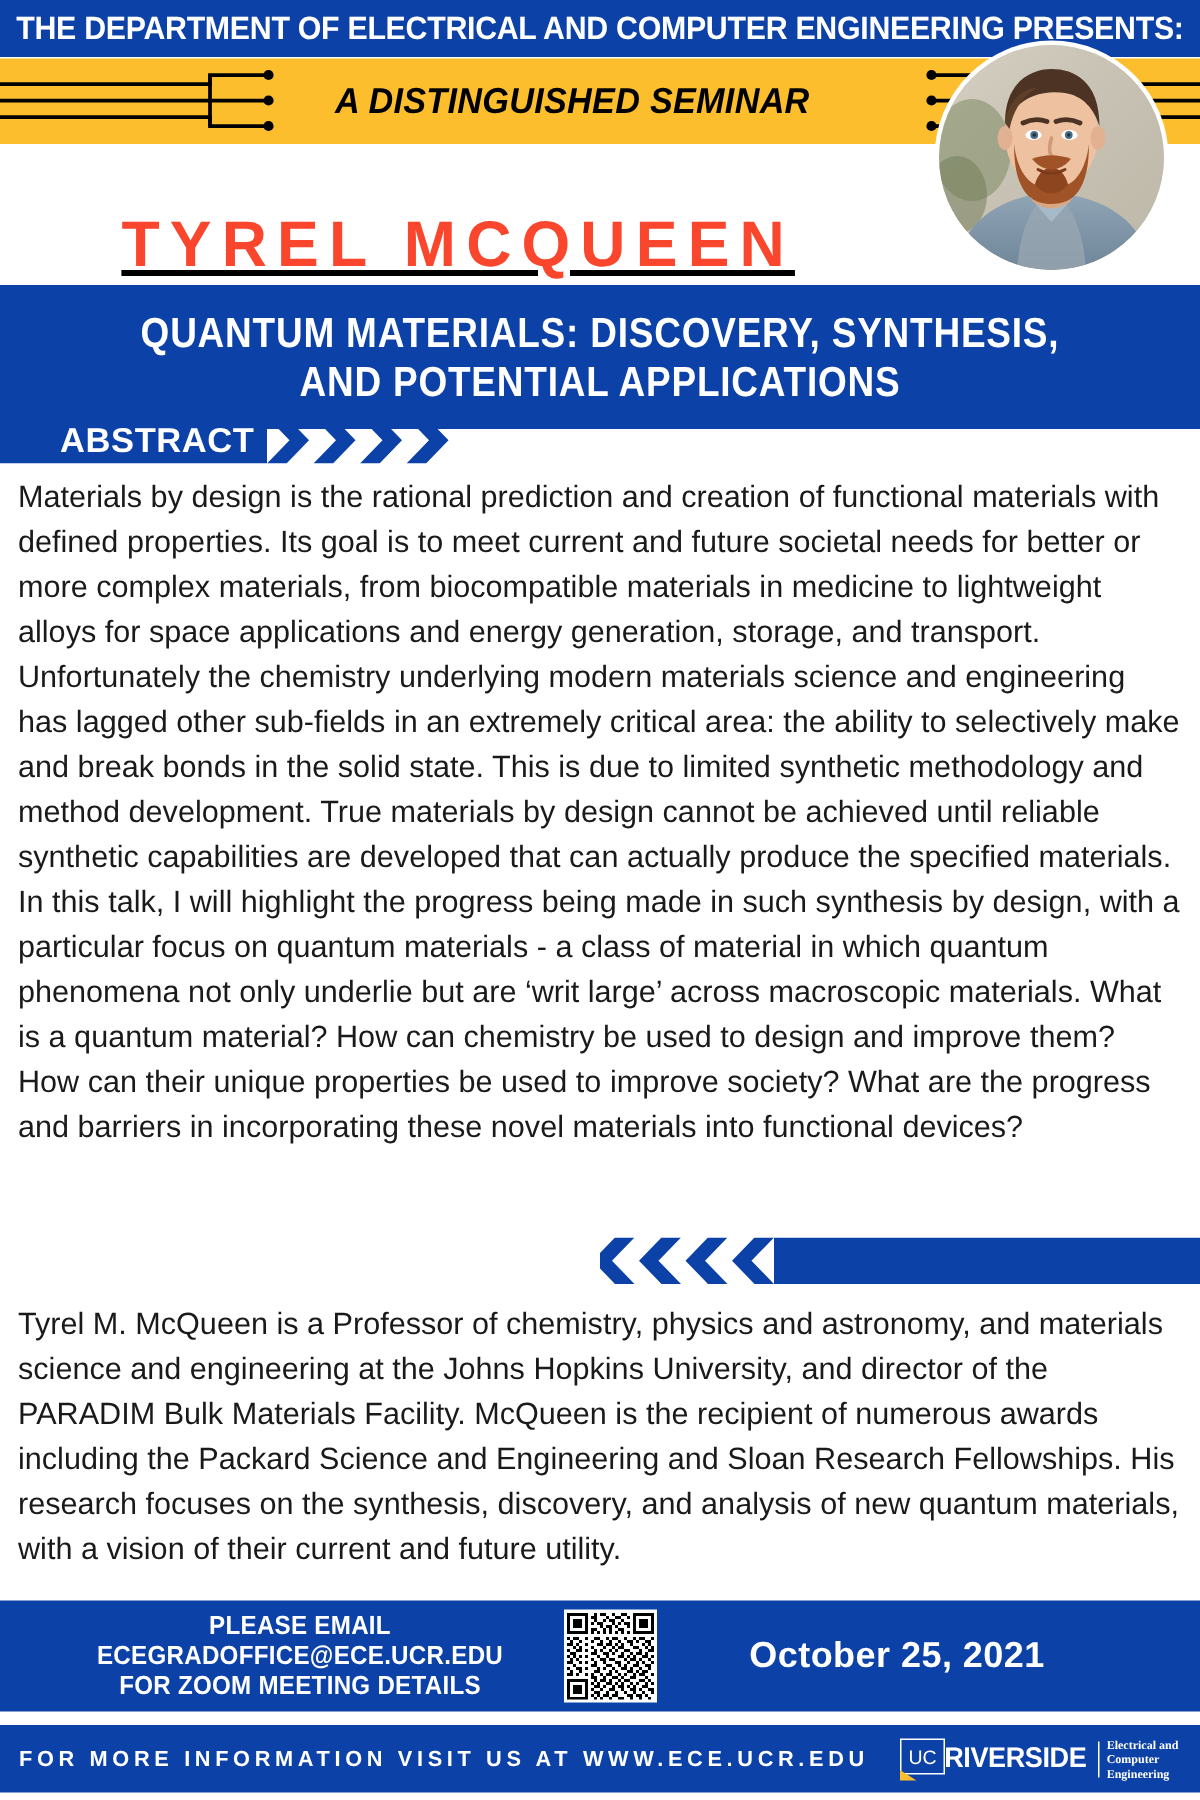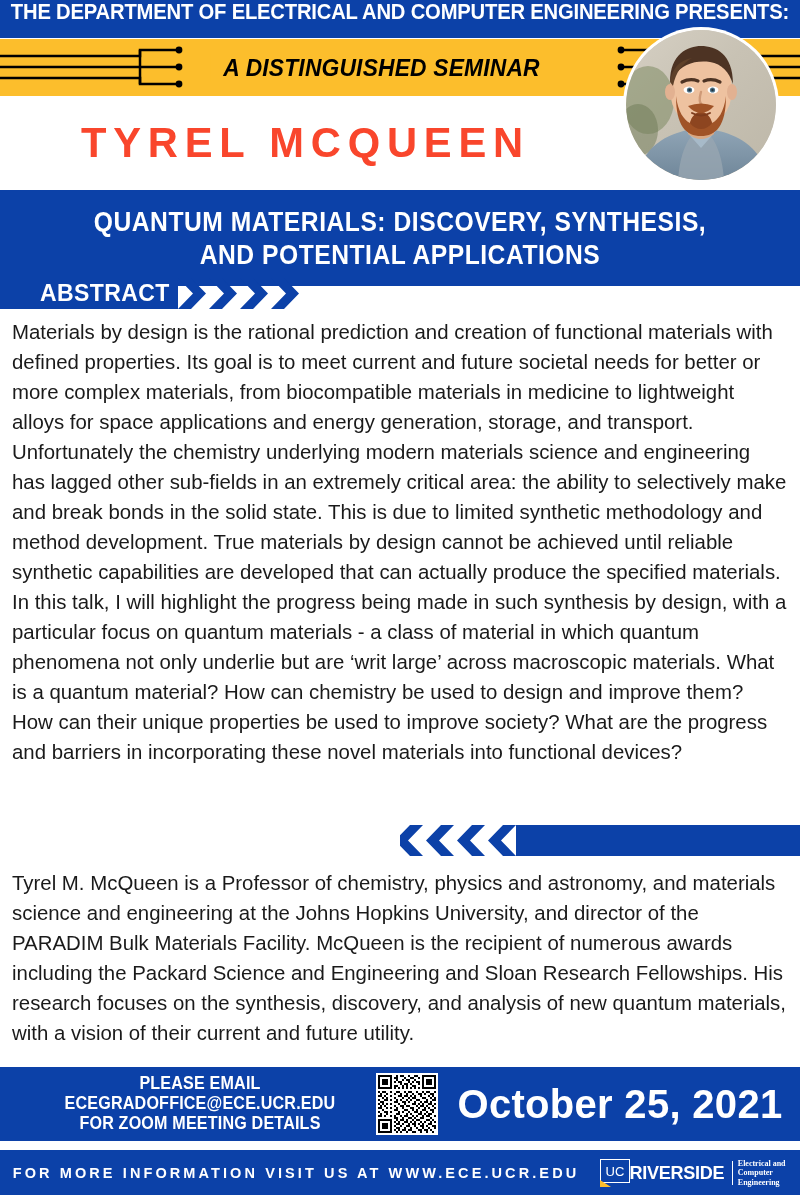--- a/index.html
+++ b/index.html
@@ -16,21 +16,21 @@
     -webkit-font-smoothing: antialiased;
   }
 
   
   .top-bar {
     position: absolute;
     left: 0; top: 0;
     width: 800px; height: 38px;
     background: #0c41a8;
     display: flex;
-    align-items: flex-start;
+    align-items: center;
     justify-content: center;
   }
   .top-bar-text {
     color: #ffffff;
     font-size: 21.5px;
     font-weight: 700;
     letter-spacing: -0.2px;
     transform: scaleX(0.94);
     white-space: nowrap;
     font-family: "Liberation Sans Narrow", "Liberation Sans", sans-serif;
@@ -83,22 +83,23 @@
     box-shadow: 0 0 0 3px #ffffff;
   }
   .photo svg { display: block; }
 
   
   .name-area {
     position: absolute;
     left: 0; top: 96px;
     width: 610px; height: 92px;
     display: flex;
-    align-items: center;
-    justify-content: center;
+    align-items: flex-end;
+    justify-content: center;
+    text-decoration: underline;
   }
   .speaker-name {
     color: #f9462c;
     font-size: 43px;
     font-weight: 700;
     letter-spacing: 7px;
     white-space: nowrap;
     transform: scaleX(0.97);
     font-family: "Liberation Sans Narrow", "Liberation Sans", sans-serif;
   }
@@ -194,27 +195,27 @@
     position: absolute;
     left: 376px; top: 1073px;
     width: 62px; height: 62px;
     background: #ffffff;
     padding: 2px;
     box-sizing: border-box;
   }
   .qr svg { display: block; }
   .date-text {
     position: absolute;
-    left: 450px; top: 1067px;
+    left: 428px; top: 1067px;
     width: 340px; height: 74px;
     display: flex;
     align-items: center;
     justify-content: center;
     color: #ffffff;
-    font-size: 40px;
+    font-size: 24px;
     font-weight: 700;
     letter-spacing: 0.3px;
     font-family: "Liberation Sans Narrow", "Liberation Sans", sans-serif;
   }
 
   
   .footer-bar {
     position: absolute;
     left: 0; top: 1150px;
     width: 800px; height: 45px;

